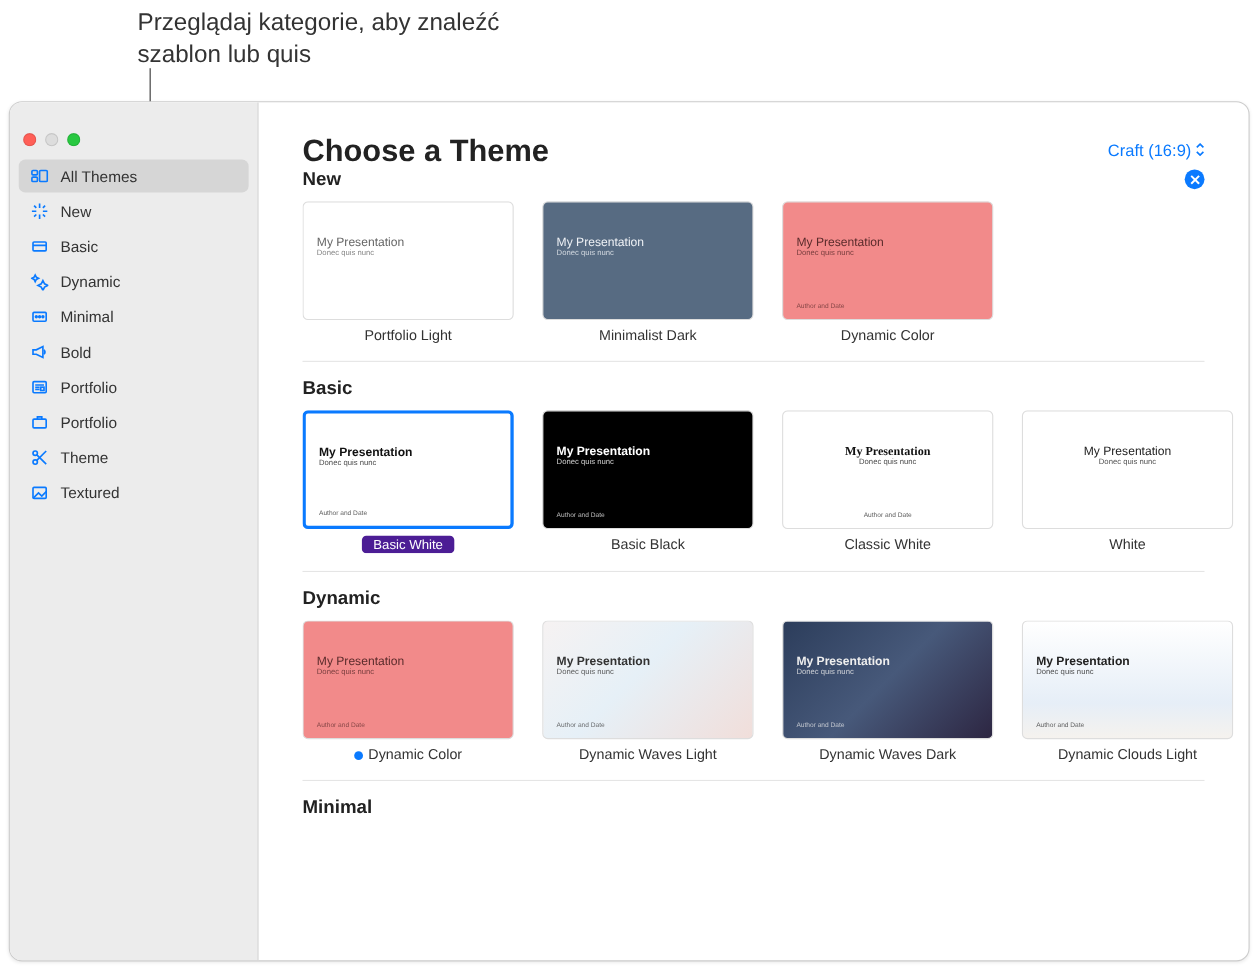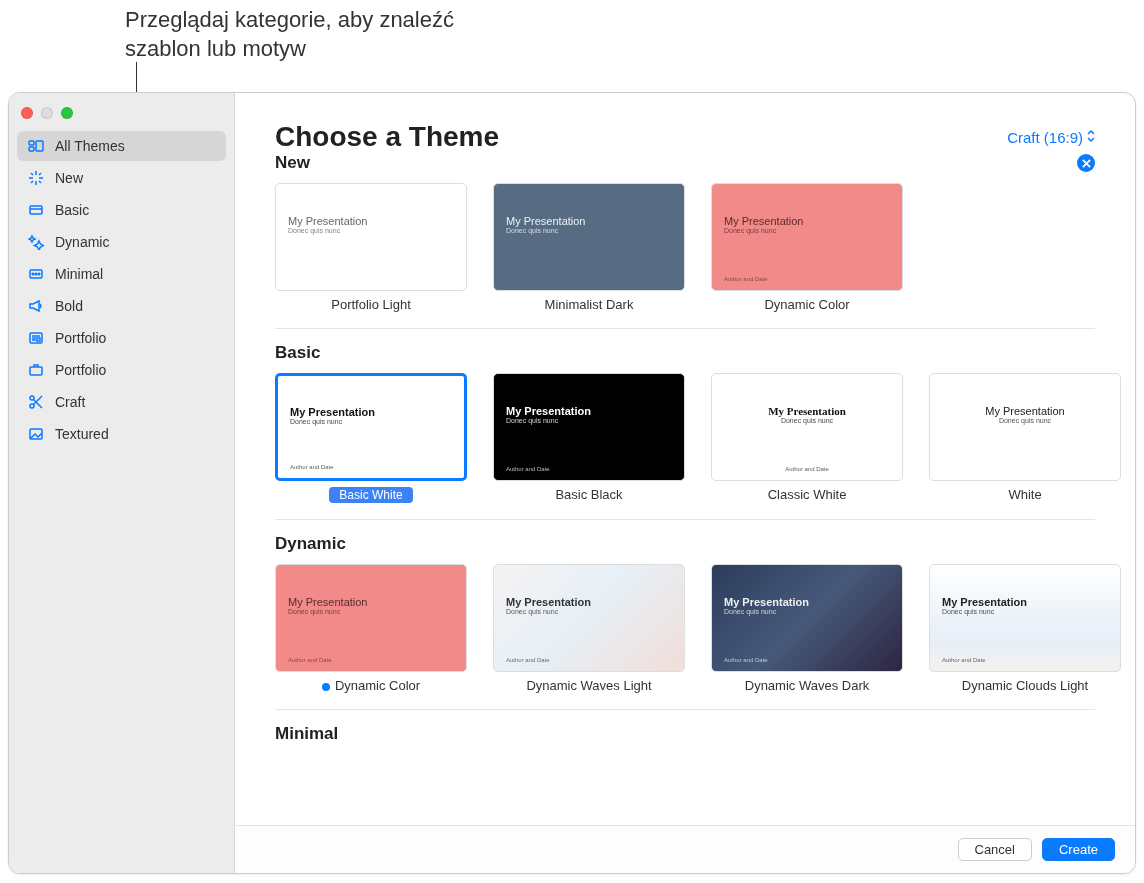--- a/index.html
+++ b/index.html
@@ -38,21 +38,21 @@
     border-radius: 12px;
     overflow: hidden;
     display: flex;
     background: #fff;
     box-shadow: 0 1px 3px rgba(0,0,0,0.08);
   }
   .sidebar {
     width: 226px;
     background: #ececec;
     border-right: 1px solid #d8d8d8;
-    padding-top: 6px;
+    padding-top: 20px;
     flex-shrink: 0;
   }
   .traffic {
     display: flex;
     gap: 8px;
     padding: 8px 12px 12px 12px;
   }
   .dot { width: 12px; height: 12px; border-radius: 50%; }
   .dot.red { background: #ff5f57; border: 0.5px solid rgba(0,0,0,0.1);}
   .dot.gray { background: #ddd; border: 0.5px solid rgba(0,0,0,0.1);}
@@ -128,21 +128,21 @@
     width: 192px;
     height: 108px;
     border-radius: 5px;
     border: 1px solid #ddd;
     position: relative;
     overflow: hidden;
   }
   .thumb.selected { border: 3px solid #0a7aff; }
   .thumb-label { font-size: 13px; color: #333; margin-top: 6px; }
   .thumb-label.badge {
-    background: #3b82f6;
+    background: #4c1d95;
     color: #fff;
     padding: 1px 10px;
     border-radius: 4px;
     font-size: 12px;
   }
   .thumb-label .bluedot {
     display: inline-block; width: 8px; height: 8px; border-radius: 50%;
     background: #0a7aff; margin-right: 5px; vertical-align: middle;
   }
   .divider { border: none; border-top: 1px solid #e5e5e5; margin: 16px 40px 14px 0; }
@@ -203,21 +203,21 @@
     color: #fff;
   }
   .peek {
     width: 20px !important;
     border-left: 1px solid #eee;
   }
 </style>
 </head>
 <body>
 
-<div class="annotation">Przeglądaj kategorie, aby znaleźć szablon lub motyw</div>
+<div class="annotation">Przeglądaj kategorie, aby znaleźć szablon lub quis</div>
 <div class="callout-line"></div>
 
 <div class="window">
   <div class="sidebar">
     <div class="traffic">
       <div class="dot red"></div>
       <div class="dot gray"></div>
       <div class="dot green"></div>
     </div>
     <div class="side-list">
@@ -299,21 +299,21 @@
       </div>
       <div class="side-item">
         <span class="side-icon">
             <svg viewBox="0 0 16 16">
               <circle cx="4" cy="4" r="2"></circle>
               <circle cx="4" cy="12" r="2"></circle>
               <line x1="5.5" y1="5.5" x2="14" y2="14"></line>
               <line x1="5.5" y1="10.5" x2="14" y2="2"></line>
             </svg>
           </span>
-        <span>Craft</span>
+        <span>Theme</span>
       </div>
       <div class="side-item">
         <span class="side-icon">
             <svg viewBox="0 0 16 16">
               <rect x="2" y="3" width="12" height="10" rx="1"></rect>
               <path d="M2 13l5-5 3 3 4-4"></path>
             </svg>
           </span>
         <span>Textured</span>
       </div>
@@ -480,18 +480,14 @@
       </div>
       <hr class="divider">
 
       <div class="section">
         <div class="section-head">
             <div class="section-title">Minimal</div>
           </div>
       </div>
     </div>
 
-    <div class="footer">
-      <button class="btn">Cancel</button>
-      <button class="btn primary">Create</button>
-    </div>
   </div>
 </div>
 
 </body></html>

